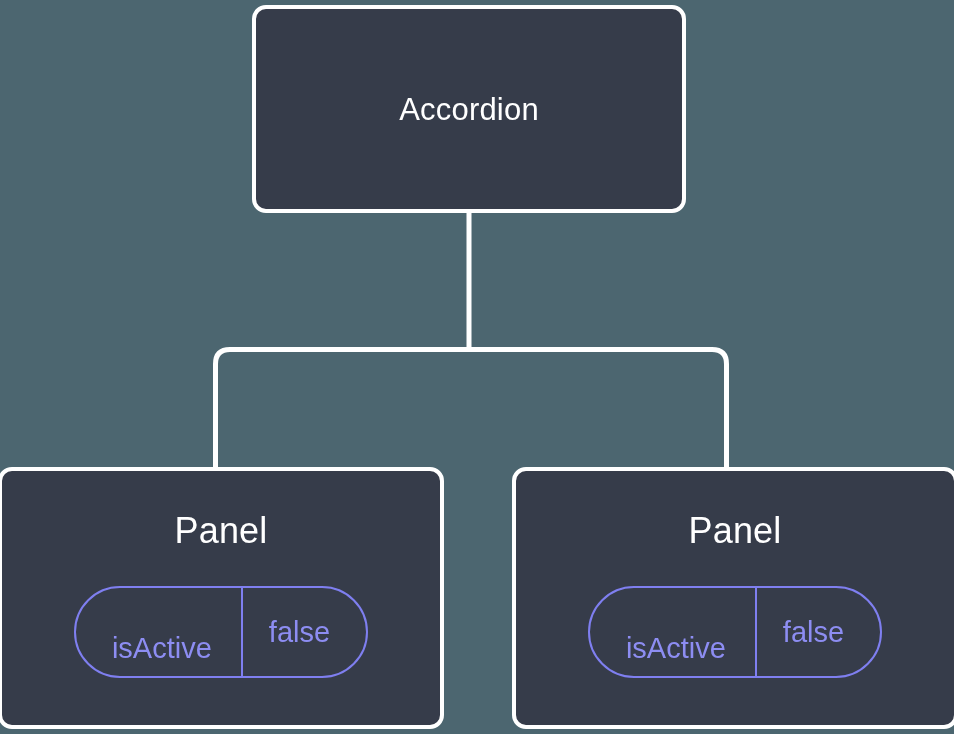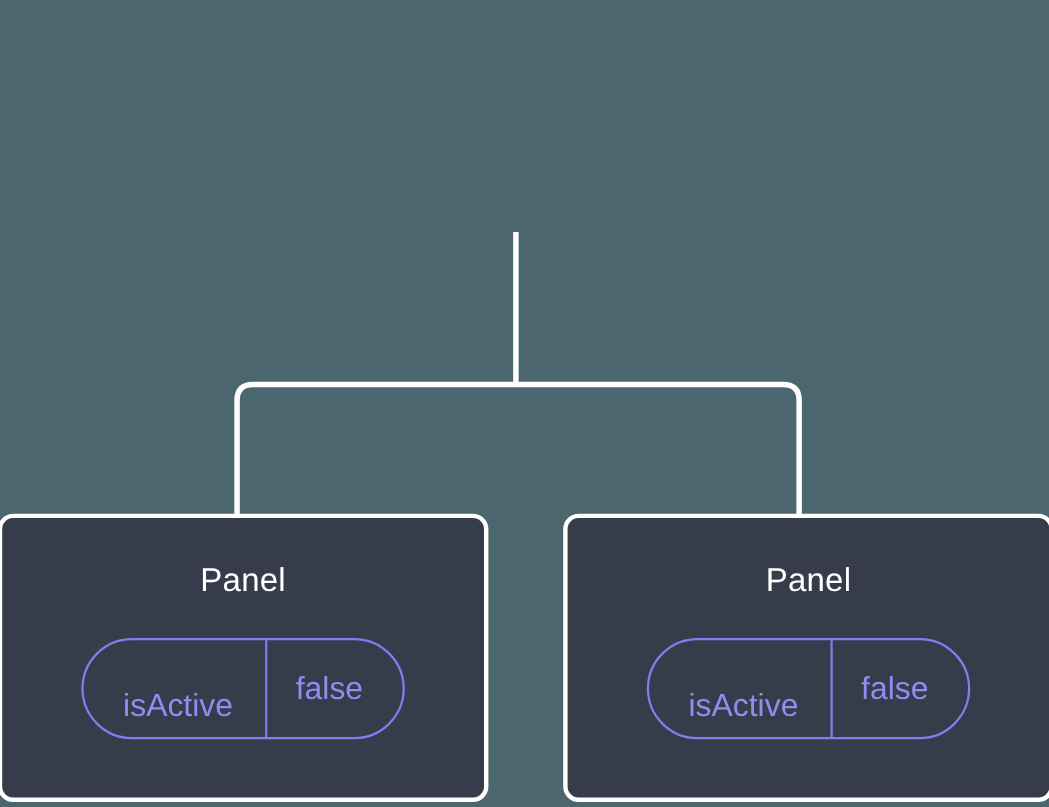--- a/index.html
+++ b/index.html
@@ -68,21 +68,21 @@
   .node-title {
     color: #ffffff;
     font-size: 31px;
     font-weight: 400;
     letter-spacing: 0.2px;
     line-height: 1;
     white-space: nowrap;
   }
 
   .node-child .node-title {
-    font-size: 30px;
+    font-size: 36px;
   }
 
   
   .pill-wrap {
     margin-top: 37px;
     display: flex;
     justify-content: center;
     width: 100%;
   }
 
@@ -122,20 +122,23 @@
 
 <div id="stage">
 
   <svg id="edges" viewBox="0 0 954 734" width="954" height="734" xmlns="http://www.w3.org/2000/svg">
 
     <path d="M 469 211 L 469 349" stroke="#ffffff" stroke-width="5" fill="none" stroke-linecap="butt"></path>
 
     <path d="M 215.5 469 L 215.5 364 Q 215.5 349.5 230 349.5 L 712 349.5 Q 726.5 349.5 726.5 364 L 726.5 469" stroke="#ffffff" stroke-width="5" fill="none" stroke-linejoin="round" stroke-linecap="butt"></path>
   </svg>
 
+  <div class="node node-root">
+    <span class="node-title">Accordion</span>
+  </div>
 
   <div class="node node-child left">
     <span class="node-title">Panel</span>
     <div class="pill-wrap">
       <div class="pill">
         <span class="pill-key">isActive</span>
         <span class="pill-val">false</span>
       </div>
     </div>
   </div>

